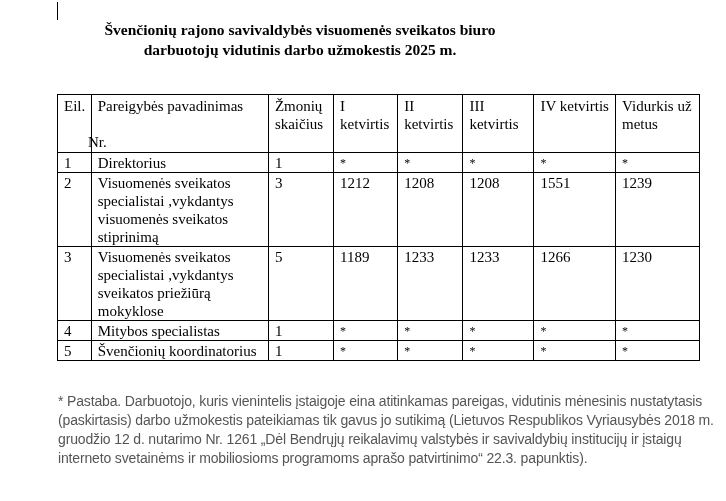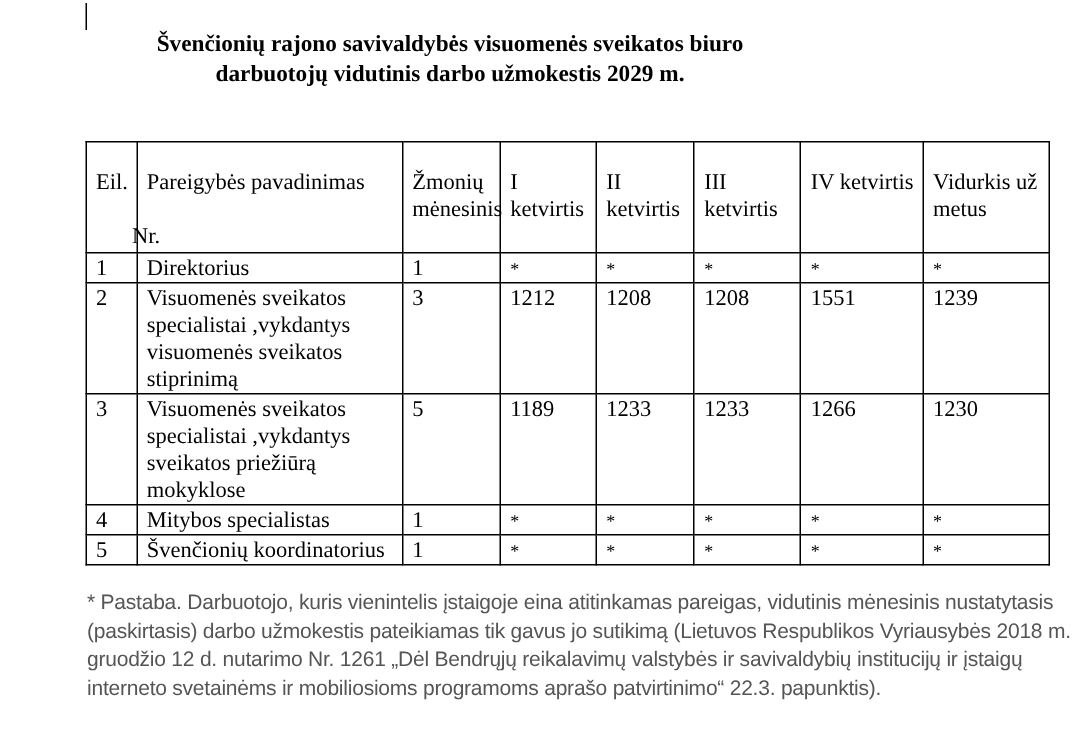--- a/index.html
+++ b/index.html
@@ -44,21 +44,21 @@
       table-layout: fixed;
     }
     table.salary td, table.salary th {
       border: 1.3px solid #000;
       vertical-align: top;
       text-align: left;
       font-weight: normal;
       padding: 1px 6px 0 6px;
     }
     table.salary th {
-      padding-top: 18px;
+      padding-top: 2px;
     }
     .hdr-row th { height: 55px; }
     .hdr-nr-top { display: block; }
     .hdr-nr-bottom { display: block; margin-top: 18px; margin-left: 24px; }
     .col-nr { width: 29px; }
     .col-name { width: 152px; }
     .col-count { width: 56px; }
     .col-q1 { width: 55px; }
     .col-q2 { width: 56px; }
     .col-q3 { width: 61px; }
@@ -77,42 +77,42 @@
       letter-spacing: -0.15px;
     }
   </style>
 </head>
 <body>
 
 <div class="cursor"></div>
 
 <div class="title">
   <div>Švenčionių rajono savivaldybės visuomenės sveikatos biuro</div>
-  <div>darbuotojų vidutinis darbo užmokestis 2029 m.</div>
+  <div>darbuotojų vidutinis darbo užmokestis 2025 m.</div>
 </div>
 
 <table class="salary">
   <colgroup>
     <col class="col-nr">
       <col class="col-name">
       <col class="col-count">
       <col class="col-q1">
       <col class="col-q2">
       <col class="col-q3">
       <col class="col-q4">
       <col class="col-avg">
   </colgroup>
   <tbody>
       <tr class="hdr-row">
     <th>
       <span class="hdr-nr-top">Eil.</span>
       <span class="hdr-nr-bottom">Nr.</span>
     </th>
     <th>Pareigybės pavadinimas</th>
-    <th>Žmonių mėnesinis</th>
+    <th>Žmonių skaičius</th>
     <th>I ketvirtis</th>
     <th>II ketvirtis</th>
     <th>III ketvirtis</th>
     <th>IV ketvirtis</th>
     <th>Vidurkis už metus</th>
   </tr>
   <tr>
     <td>1</td>
     <td>Direktorius</td>
     <td>1</td>

